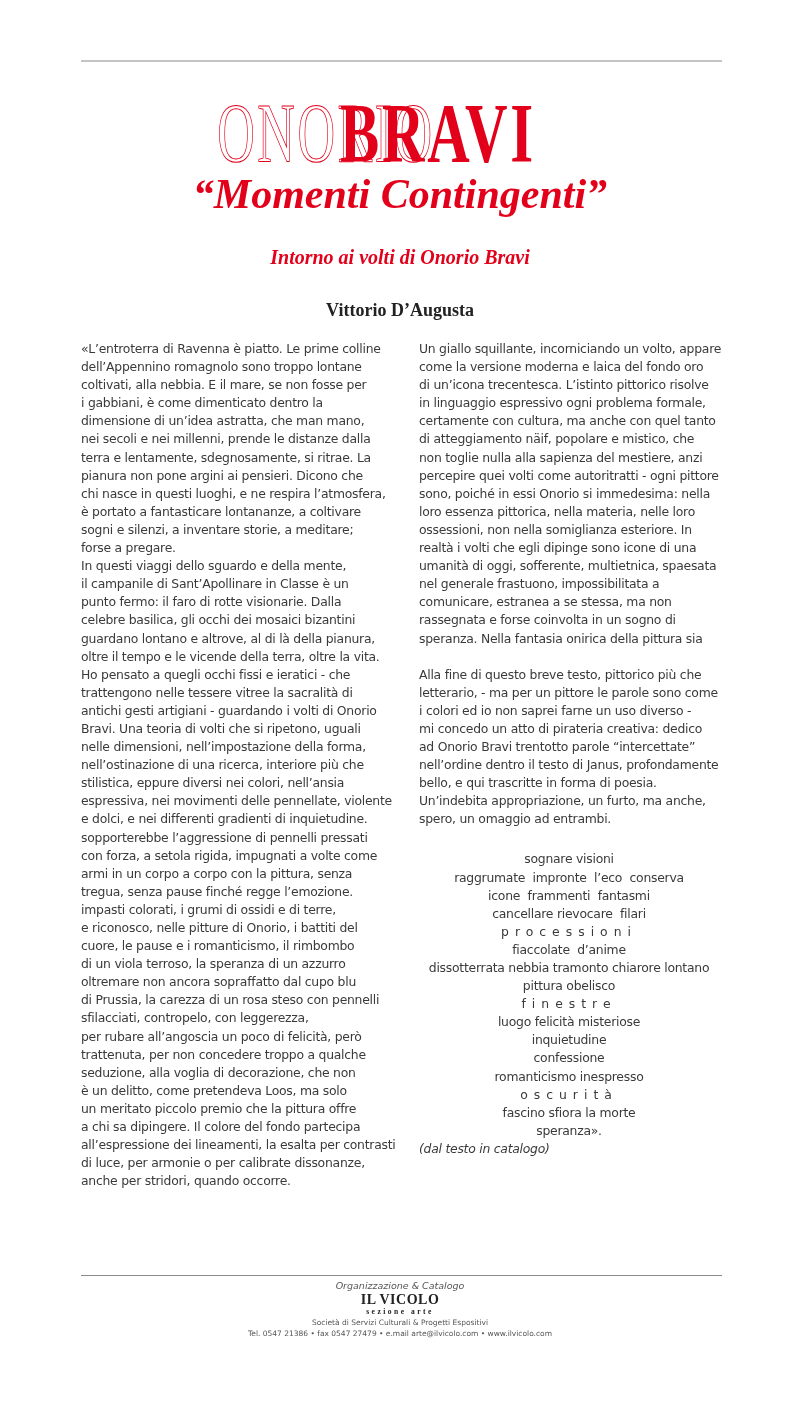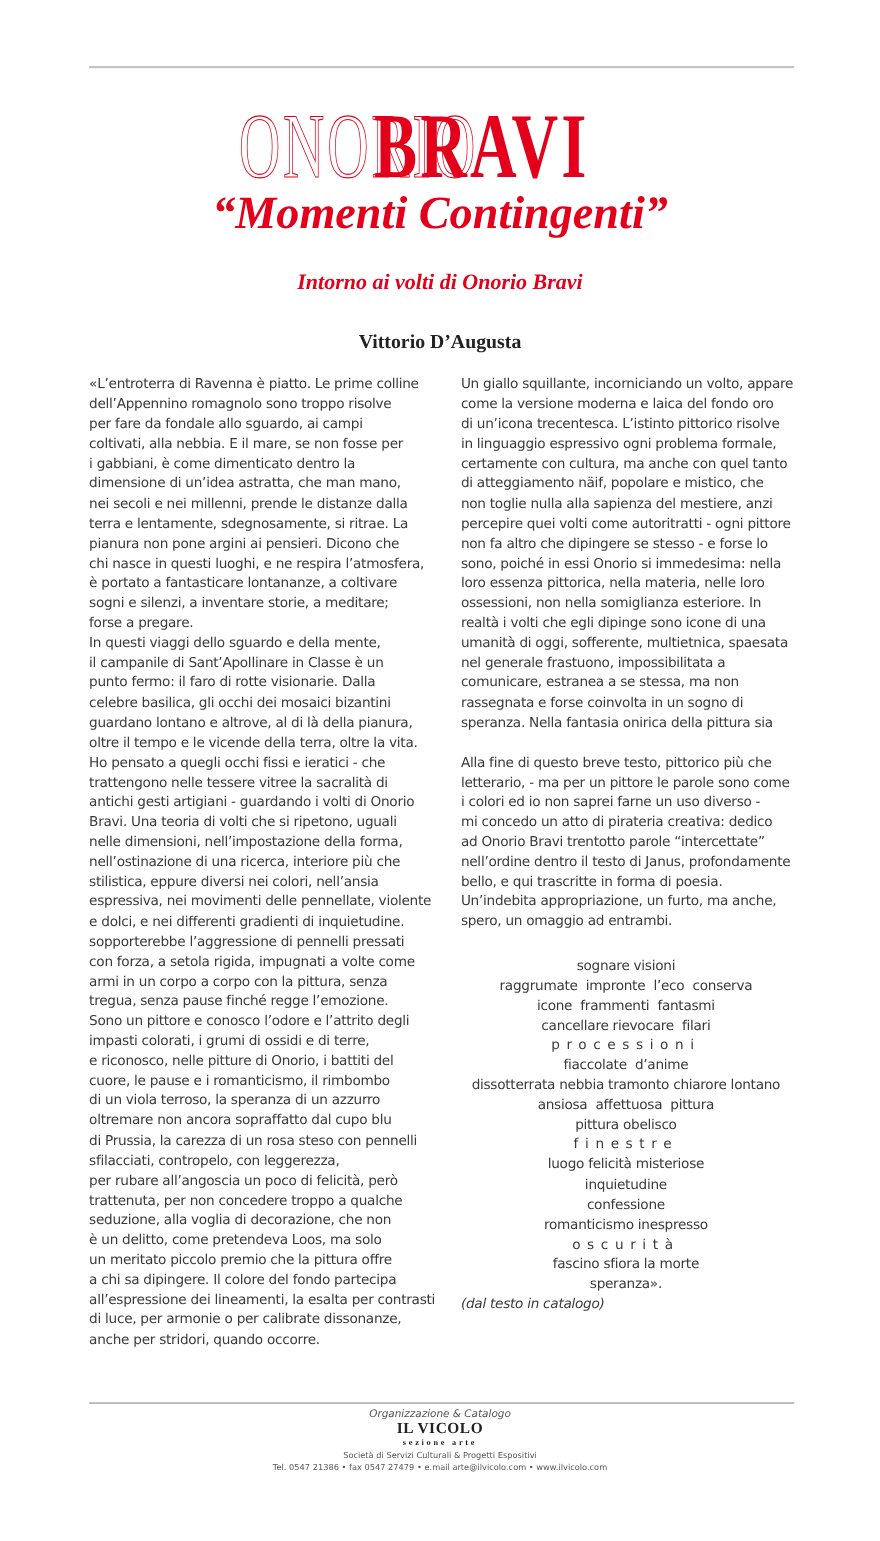--- a/index.html
+++ b/index.html
@@ -81,22 +81,21 @@
   <span class="first">ONORIO</span>
   <span class="last">BRAVI</span>
 </h1>
 
 <div class="subtitle">“Momenti Contingenti”</div>
 <div class="intro">Intorno ai volti di Onorio Bravi</div>
 <div class="author">Vittorio D’Augusta</div>
 
 <div class="col col-left" id="left-col">
     <p>«L’entroterra di Ravenna è piatto. Le prime colline</p>
-    <p>dell’Appennino romagnolo sono troppo risolve</p>
-    <p>per fare da fondale allo sguardo, ai campi</p>
+    <p>dell’Appennino romagnolo sono troppo lontane</p>
     <p>coltivati, alla nebbia. E il mare, se non fosse per</p>
     <p>i gabbiani, è come dimenticato dentro la</p>
     <p>dimensione di un’idea astratta, che man mano,</p>
     <p>nei secoli e nei millenni, prende le distanze dalla</p>
     <p>terra e lentamente, sdegnosamente, si ritrae. La</p>
     <p>pianura non pone argini ai pensieri. Dicono che</p>
     <p>chi nasce in questi luoghi, e ne respira l’atmosfera,</p>
     <p>è portato a fantasticare lontananze, a coltivare</p>
     <p>sogni e silenzi, a inventare storie, a meditare;</p>
     <p>forse a pregare.</p>
@@ -112,21 +111,20 @@
     <p>Bravi. Una teoria di volti che si ripetono, uguali</p>
     <p>nelle dimensioni, nell’impostazione della forma,</p>
     <p>nell’ostinazione di una ricerca, interiore più che</p>
     <p>stilistica, eppure diversi nei colori, nell’ansia</p>
     <p>espressiva, nei movimenti delle pennellate, violente</p>
     <p>e dolci, e nei differenti gradienti di inquietudine.</p>
     <p>sopporterebbe l’aggressione di pennelli pressati</p>
     <p>con forza, a setola rigida, impugnati a volte come</p>
     <p>armi in un corpo a corpo con la pittura, senza</p>
     <p>tregua, senza pause finché regge l’emozione.</p>
-    <p>Sono un pittore e conosco l’odore e l’attrito degli</p>
     <p>impasti colorati, i grumi di ossidi e di terre,</p>
     <p>e riconosco, nelle pitture di Onorio, i battiti del</p>
     <p>cuore, le pause e i romanticismo, il rimbombo</p>
     <p>di un viola terroso, la speranza di un azzurro</p>
     <p>oltremare non ancora sopraffatto dal cupo blu</p>
     <p>di Prussia, la carezza di un rosa steso con pennelli</p>
     <p>sfilacciati, contropelo, con leggerezza,</p>
     <p>per rubare all’angoscia un poco di felicità, però</p>
     <p>trattenuta, per non concedere troppo a qualche</p>
     <p>seduzione, alla voglia di decorazione, che non</p>
@@ -141,21 +139,20 @@
 <div class="col col-right">
   <div id="rp1">
       <p>Un giallo squillante, incorniciando un volto, appare</p>
       <p>come la versione moderna e laica del fondo oro</p>
       <p>di un’icona trecentesca. L’istinto pittorico risolve</p>
       <p>in linguaggio espressivo ogni problema formale,</p>
       <p>certamente con cultura, ma anche con quel tanto</p>
       <p>di atteggiamento näif, popolare e mistico, che</p>
       <p>non toglie nulla alla sapienza del mestiere, anzi</p>
       <p>percepire quei volti come autoritratti - ogni pittore</p>
-      <p>non fa altro che dipingere se stesso - e forse lo</p>
       <p>sono, poiché in essi Onorio si immedesima: nella</p>
       <p>loro essenza pittorica, nella materia, nelle loro</p>
       <p>ossessioni, non nella somiglianza esteriore. In</p>
       <p>realtà i volti che egli dipinge sono icone di una</p>
       <p>umanità di oggi, sofferente, multietnica, spaesata</p>
       <p>nel generale frastuono, impossibilitata a</p>
       <p>comunicare, estranea a se stessa, ma non</p>
       <p>rassegnata e forse coinvolta in un sogno di</p>
       <p>speranza. Nella fantasia onirica della pittura sia</p>
     </div>
@@ -172,21 +169,20 @@
       <p>spero, un omaggio ad entrambi.</p>
     </div>
   <div class="poem" id="poem">
       <p>sognare visioni</p>
       <p>raggrumate  impronte  l’eco  conserva</p>
       <p>icone  frammenti  fantasmi</p>
       <p>cancellare rievocare  filari</p>
       <p class="spaced">processioni</p>
       <p>fiaccolate  d’anime</p>
       <p>dissotterrata nebbia tramonto chiarore lontano</p>
-      <p>ansiosa  affettuosa  pittura</p>
       <p>pittura obelisco</p>
       <p class="spaced">finestre</p>
       <p>luogo felicità misteriose</p>
       <p>inquietudine</p>
       <p>confessione</p>
       <p>romanticismo inespresso</p>
       <p class="spaced">oscurità</p>
       <p>fascino sfiora la morte</p>
       <p>speranza».</p>
     </div>

